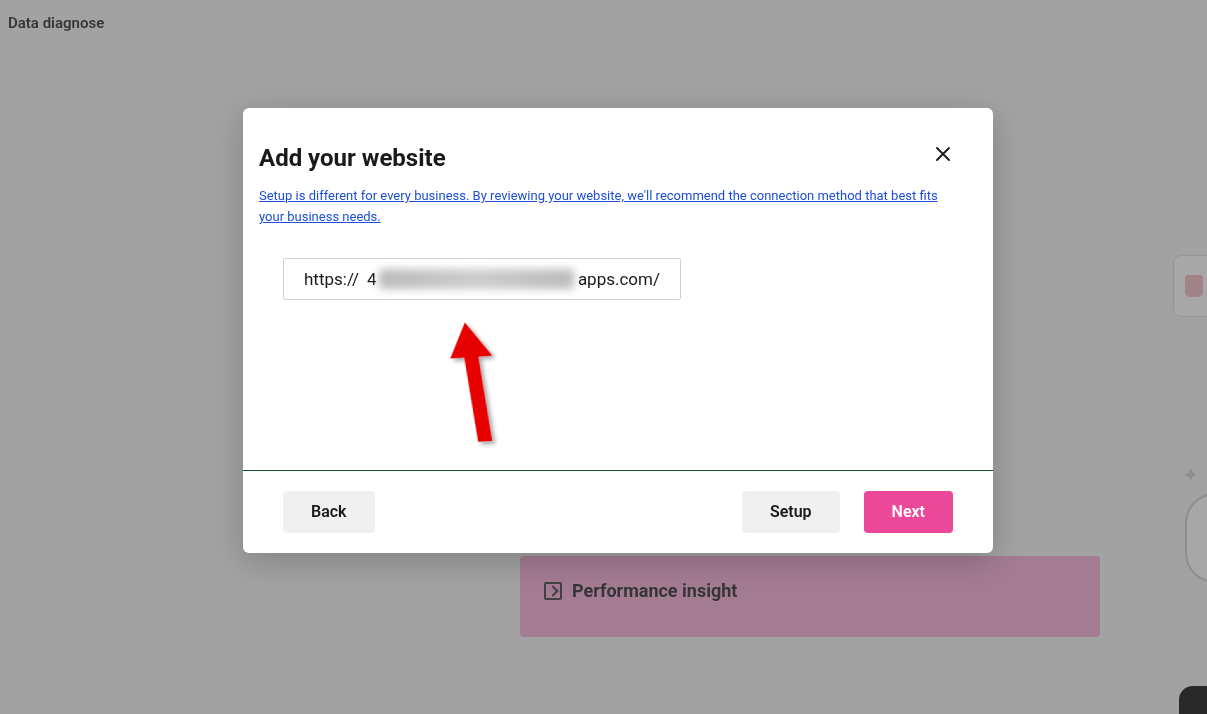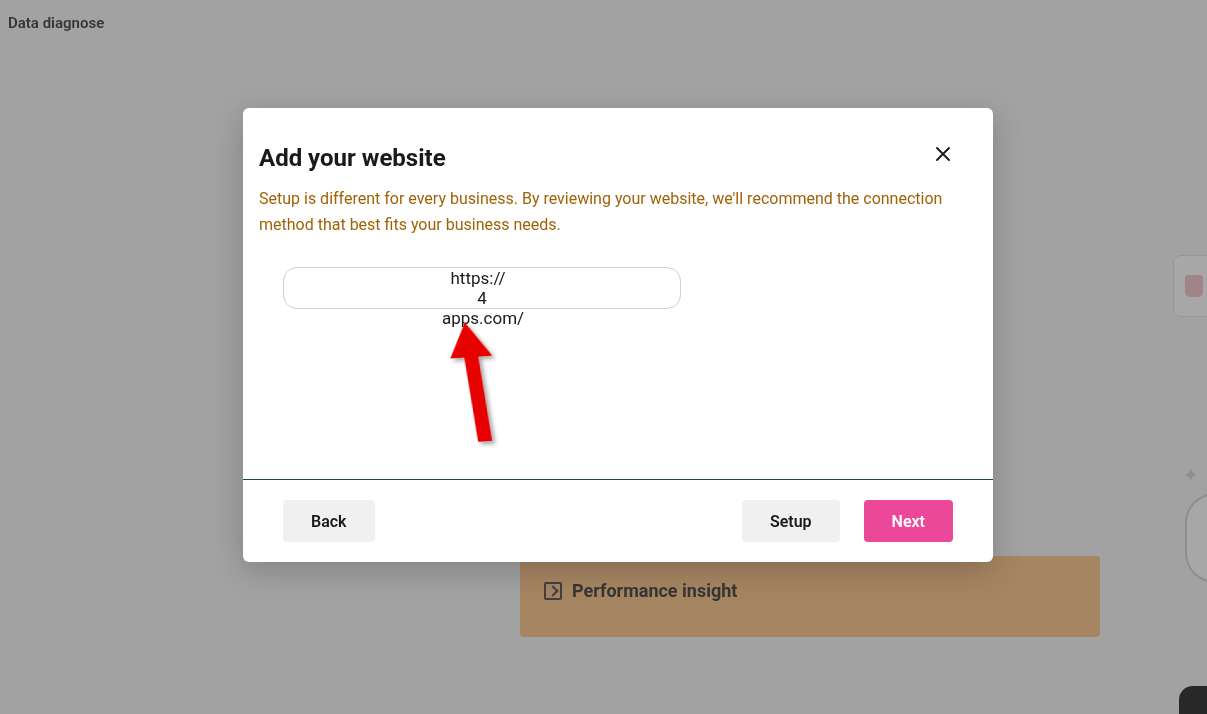--- a/index.html
+++ b/index.html
@@ -48,21 +48,21 @@
       top: 468px;
       left: 470px;
       font-size: 16px;
       color: #555;
     }
     .bg-card3 {
       position: absolute;
       top: 556px;
       left: 520px;
       width: 580px;
-      background: #fdba74;
+      background: #f9a8d4;
       padding: 24px;
       border-radius: 4px;
     }
     .bg-card3-title {
       font-size: 18px;
       font-weight: 700;
       color: #1a1a1a;
       margin-bottom: 12px;
       display: flex;
       align-items: center;
@@ -150,23 +150,24 @@
       padding: 36px 40px 0 16px;
       position: relative;
     }
     .modal-title {
       font-size: 24px;
       font-weight: 700;
       color: #1a1a1a;
       margin-bottom: 14px;
     }
     .modal-subtitle {
-      font-size: 16px;
-      color: #a16207;
+      font-size: 13px;
+      color: #1d4ed8;
       line-height: 1.6;
+      text-decoration: underline;
     }
     .close-btn {
       position: absolute;
       top: 32px;
       right: 36px;
       width: 28px;
       height: 28px;
       cursor: pointer;
       display: flex;
       align-items: center;
@@ -176,27 +177,26 @@
       width: 18px;
       height: 18px;
     }
     .modal-body {
       padding: 30px 40px 170px 40px;
     }
     .url-input-wrap {
       display: flex;
       align-items: center;
       border: 1px solid #d0d0d0;
-      border-radius: 14px;
+      border-radius: 2px;
       width: 398px;
       height: 42px;
       padding: 0 20px;
       font-size: 17px;
       color: #1a1a1a;
-      flex-direction: column;
     }
     .url-prefix {
       margin-right: 8px;
     }
     .url-blur {
       display: inline-block;
       width: 210px;
       height: 20px;
       background: linear-gradient(90deg, #bbb, #ccc, #bbb);
       filter: blur(4px);

